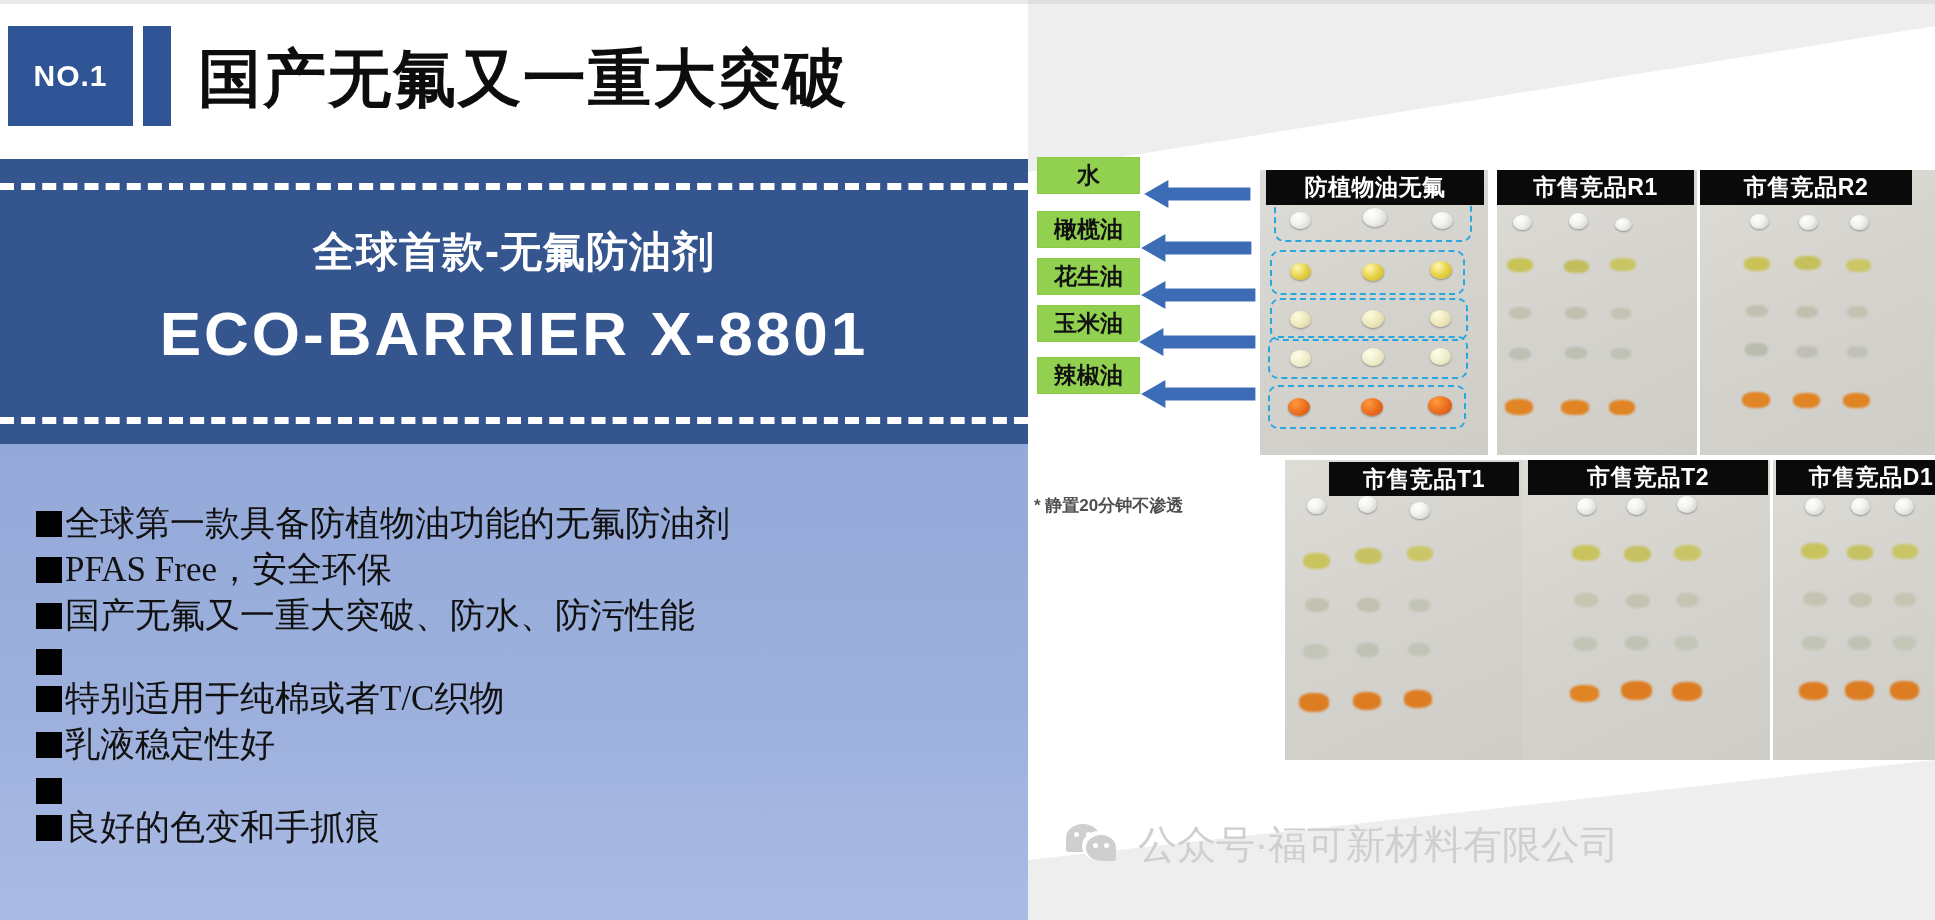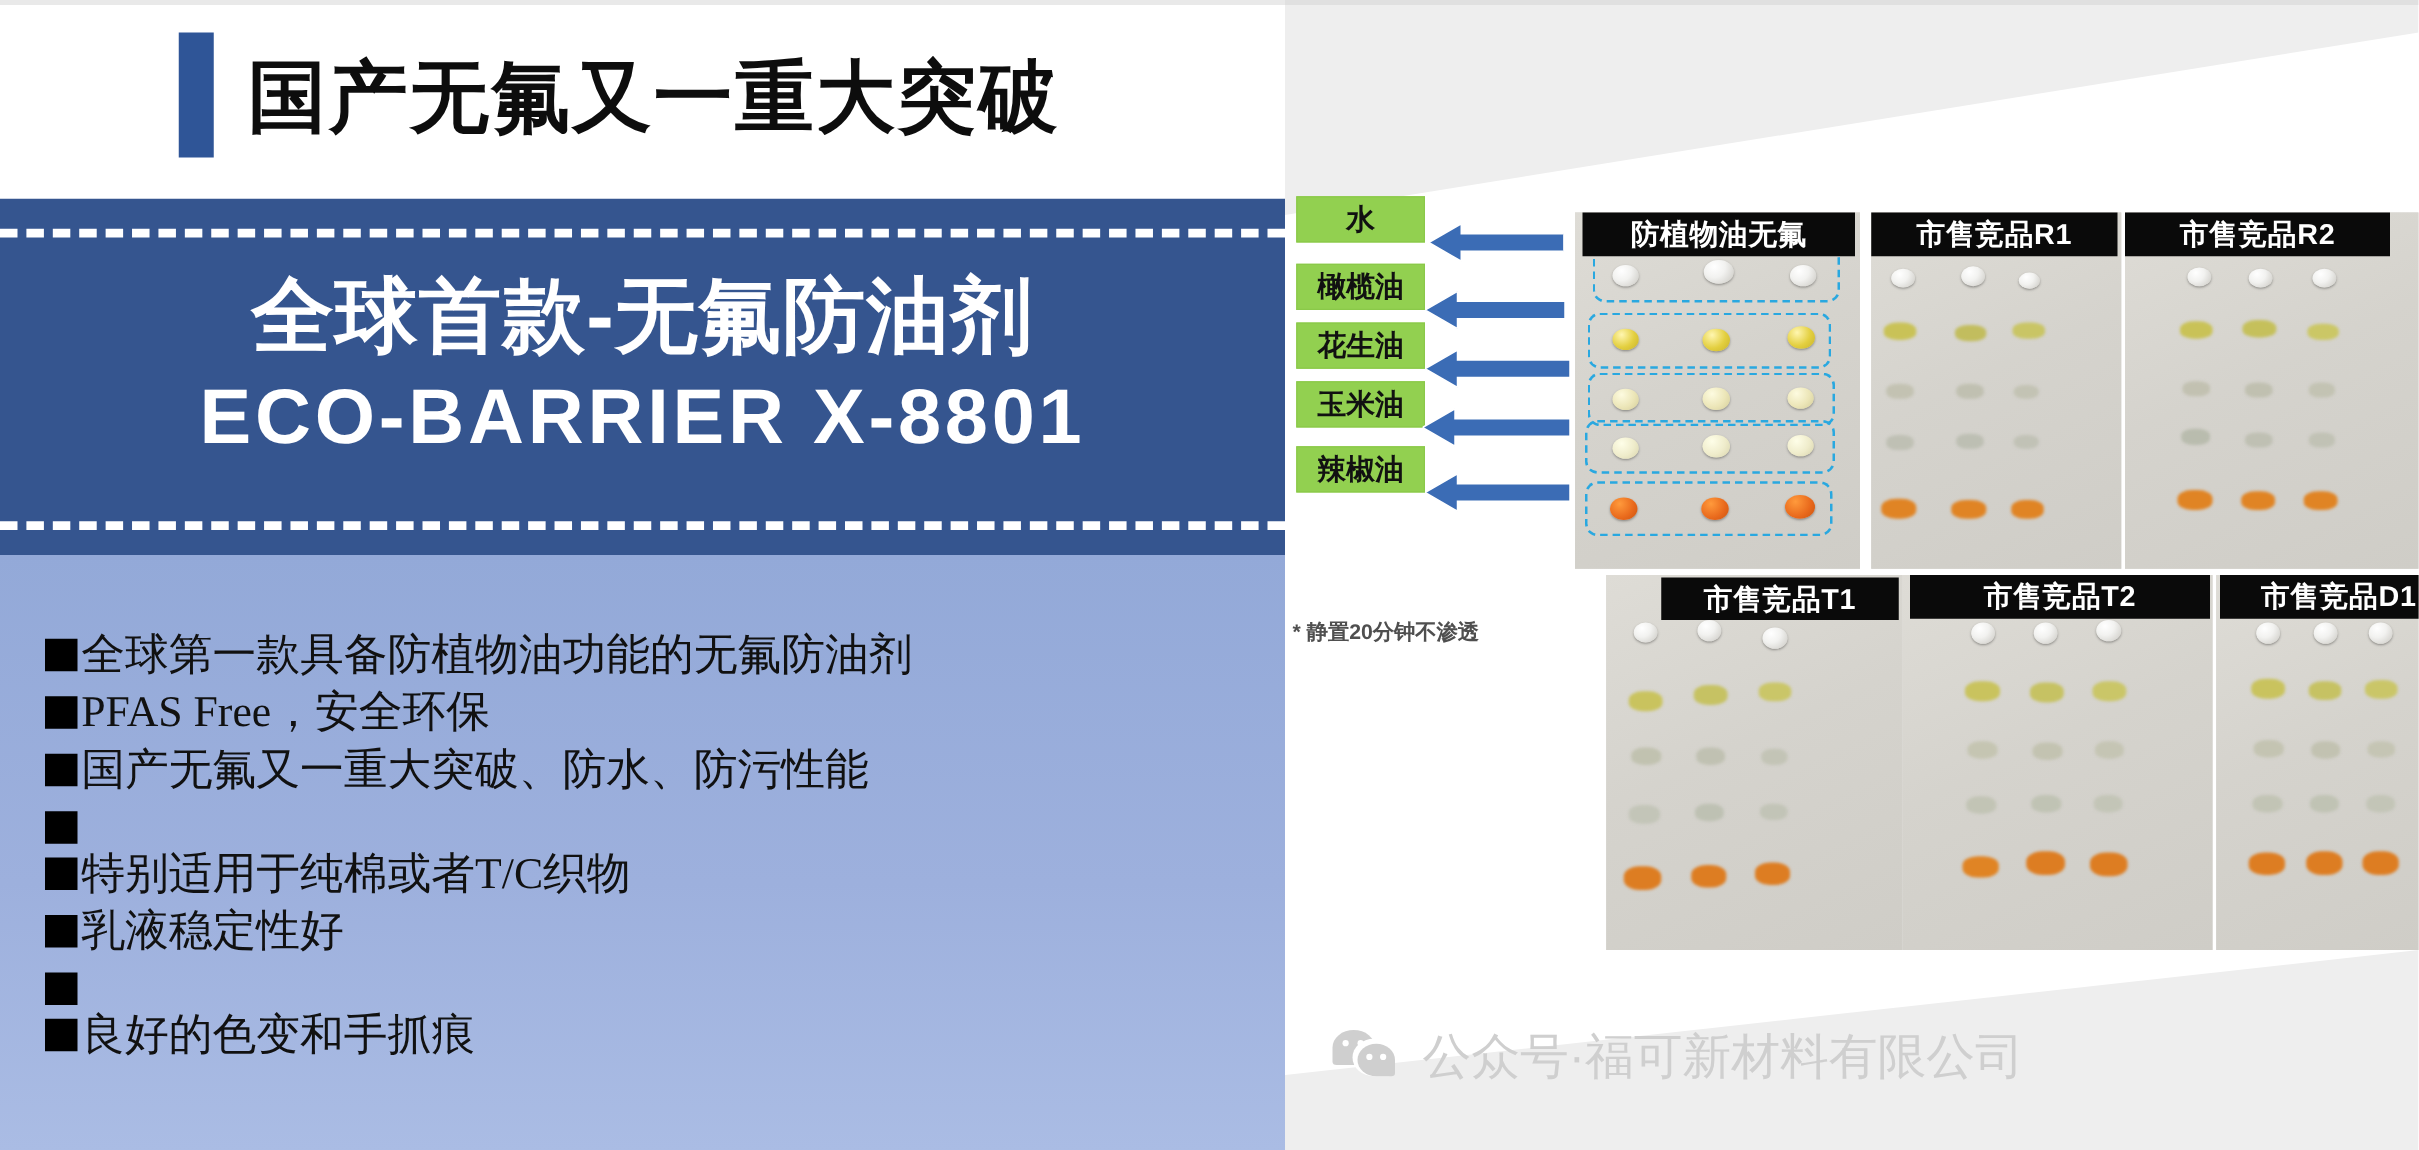--- a/index.html
+++ b/index.html
@@ -50,21 +50,21 @@
     position: absolute; left: 0; width: 1028px; height: 0;
     border-top: 7px dashed #ffffff;
   }
   .banner .dash.top { top: 24px; }
   .banner .dash.bot { bottom: 20px; }
   .banner-inner {
     position: absolute; left: 0; top: 52px; width: 1028px;
     text-align: center; color: #ffffff;
   }
   .banner-line1 {
-    font-size: 66px; font-weight: bold; letter-spacing: 1px; line-height: 82px;
+    font-size: 42px; font-weight: bold; letter-spacing: 1px; line-height: 82px;
   }
   .banner-line2 {
     font-size: 62px; font-weight: bold; letter-spacing: 3px; line-height: 82px;
   }
 
   
   .bullets-pane {
     position: absolute; left: 0; top: 444px; width: 1028px; height: 476px;
     background: linear-gradient(180deg, #93a9d8 0%, #9db0dd 55%, #aabce4 100%);
     padding: 58px 12px 0 36px;
@@ -161,20 +161,23 @@
 </style>
 </head>
 <body>
 
 <div class="slide">
 
   <div class="left-col">
     <div class="top-rule"></div>
 
     <div class="header">
+      <div class="badge">
+        <span class="badge-text">NO.1</span>
+      </div>
       <div class="badge-bar"></div>
       <div class="headline">国产无氟又一重大突破</div>
     </div>
 
     <div class="banner">
       <div class="dash top"></div>
       <div class="dash bot"></div>
       <div class="banner-inner">
         <div class="banner-line1">全球首款-无氟防油剂</div>
         <div class="banner-line2">ECO-BARRIER X-8801</div>

